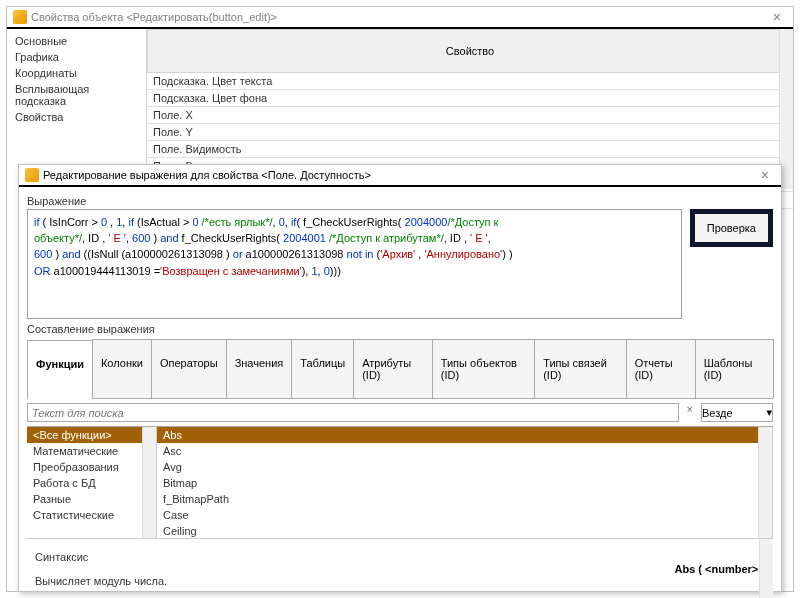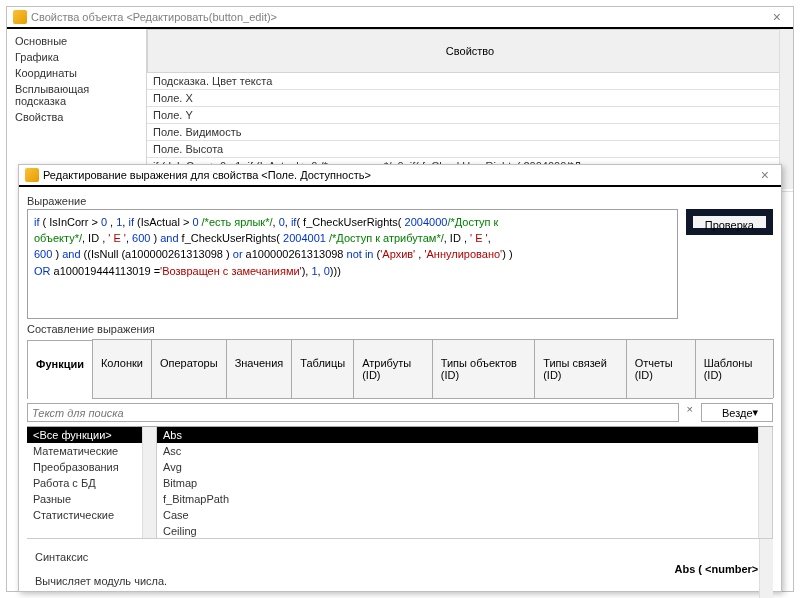--- a/index.html
+++ b/index.html
@@ -24,39 +24,39 @@
 .props-row .pv { flex: 1; white-space: nowrap; overflow: hidden; color: #333; }
 .props .sb { position: absolute; right: 0; top: 0; width: 14px; height: 160px; background: #f0f0f0; border-left: 1px solid #ddd; }
 
 .win-fg { left: 18px; top: 164px; width: 764px; height: 428px; box-shadow: 2px 2px 6px rgba(0,0,0,0.25); }
 .titlebar.active { color: #000; }
 .fg-body { padding: 6px 8px; height: calc(100% - 22px); display: flex; flex-direction: column; }
 
 .lbl { margin: 2px 0; color: #333; }
 .expr-row { display: flex; gap: 8px; }
 .expr-box { flex: 1; border: 1px solid #a0a0a0; background: #fff; padding: 4px 6px; height: 110px; font-family: Consolas, monospace; font-size: 12px; line-height: 1.35; overflow: hidden; }
-.btn { border: 7px solid #0f172a; background: #f4f4f4; padding: 3px 12px; height: 26px; }
+.btn { border: 5px solid #0f172a; background: #f4f4f4; padding: 3px 12px; height: 38px; }
 .c-black{color:#000}.c-blue{color:#0033cc}.c-green{color:#008000}.c-str{color:#b00000}.c-num{color:#0033cc}
 
 .comp-lbl { margin-top: 4px; }
 .tabs { display: flex; border-bottom: 1px solid #aaa; margin-top: 2px; }
 .tab { padding: 17px 8px; border: 1px solid #aaa; border-bottom: none; background: #f4f4f4; margin-right: -1px; }
 .tab.active { background: #fff; font-weight: bold; position: relative; top: 1px; }
 
 .search-row { display: flex; gap: 4px; margin: 4px 0; }
 .search-row input { flex: 1; border: 1px solid #aaa; padding: 2px 4px; font-style: italic; color: #888; }
-.search-row .combo { width: 72px; border: 1px solid #aaa; padding: 2px 20px; display:flex; justify-content:space-between; align-items:center; }
+.search-row .combo { width: 72px; border: 1px solid #aaa; padding: 2px 0; display:flex; justify-content:space-between; align-items:center; }
 .search-row .cx { padding: 0 4px; color:#666; }
 
 .lists { display: flex; height: 112px; border-top: 1px solid #aaa; }
 .list { overflow: hidden; border-right: 1px solid #ccc; position: relative; }
 .list.left { width: 130px; }
 .list.right { flex: 1; }
 .li { padding: 2px 6px; color: #333; }
-.li.sel { background: #000000; color: #fff; }
+.li.sel { background: #a16207; color: #fff; }
 .list .sb2 { position:absolute; right:0; top:0; width:14px; height:100%; background:#f0f0f0; border-left:1px solid #ddd;}
 
 .syntax { border-top: 1px solid #ccc; padding: 12px 8px; position:relative; }
 .syntax .s1 { color:#333; }
 .syntax .s2 { font-weight: bold; text-align: right; }
 .syntax .sb3{position:absolute;right:0;top:0;width:14px;height:100%;background:#f0f0f0;border-left:1px solid #ddd;}
 
 .dlg-btns { display:flex; justify-content:space-between; gap:6px; padding:6px 4px 0 0; border-top:1px solid #ddd; margin-top:0;}
 </style>
 </head>
@@ -74,20 +74,24 @@
       <div class="node">Графика</div>
       <div class="node">Координаты</div>
       <div class="node">Всплывающая подсказка</div>
       <div class="node">Свойства</div>
     </div>
     <div class="props">
       <div class="props-head">Свойство</div>
       <div class="props-rows">
         <div class="props-row">
             <span class="pn">Подсказка. Цвет текста</span>
+            <span class="pv"></span>
+          </div>
+        <div class="props-row">
+            <span class="pn">Подсказка. Цвет фона</span>
             <span class="pv"></span>
           </div>
         <div class="props-row">
             <span class="pn">Поле. X</span>
             <span class="pv"></span>
           </div>
         <div class="props-row">
             <span class="pn">Поле. Y</span>
             <span class="pv"></span>
           </div>

